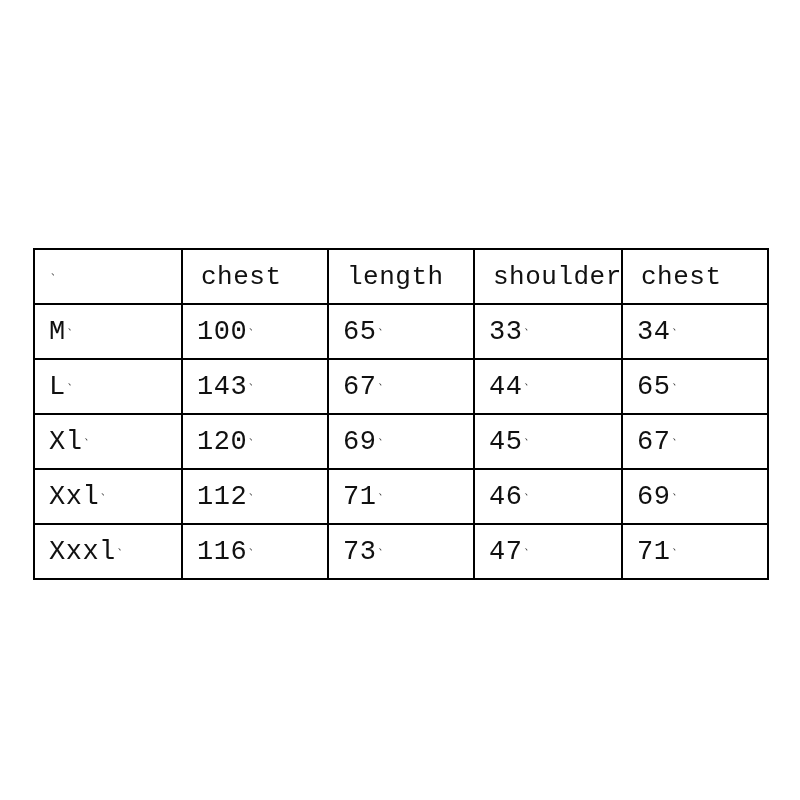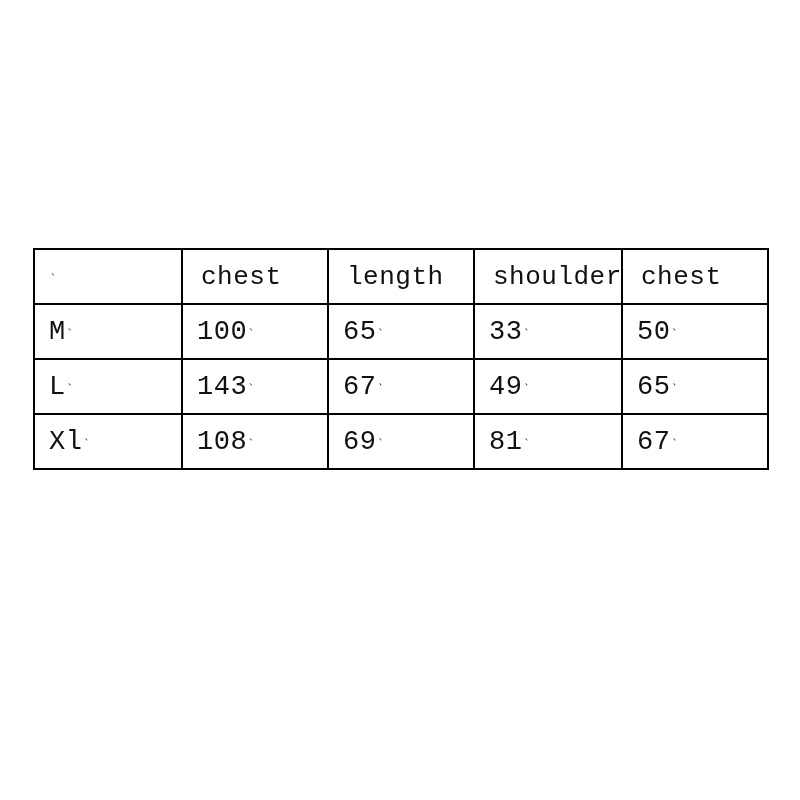--- a/index.html
+++ b/index.html
@@ -100,37 +100,51 @@
           <td>
             <span class="cell-inner">chest</span>
           </td>
         </tr>
 
         <tr>
           <td><span class="cell-inner">M</span><span class="mark">、</span></td>
           <td><span class="cell-inner">100</span><span class="mark">、</span></td>
           <td><span class="cell-inner">65</span><span class="mark">、</span></td>
           <td><span class="cell-inner">33</span><span class="mark">、</span></td>
-          <td><span class="cell-inner">50</span><span class="mark">、</span></td>
+          <td><span class="cell-inner">34</span><span class="mark">、</span></td>
         </tr>
 
         <tr>
           <td><span class="cell-inner">L</span><span class="mark">、</span></td>
           <td><span class="cell-inner">143</span><span class="mark">、</span></td>
           <td><span class="cell-inner">67</span><span class="mark">、</span></td>
-          <td><span class="cell-inner">49</span><span class="mark">、</span></td>
+          <td><span class="cell-inner">44</span><span class="mark">、</span></td>
           <td><span class="cell-inner">65</span><span class="mark">、</span></td>
         </tr>
 
         <tr>
           <td><span class="cell-inner">Xl</span><span class="mark">、</span></td>
-          <td><span class="cell-inner">108</span><span class="mark">、</span></td>
+          <td><span class="cell-inner">120</span><span class="mark">、</span></td>
           <td><span class="cell-inner">69</span><span class="mark">、</span></td>
-          <td><span class="cell-inner">81</span><span class="mark">、</span></td>
+          <td><span class="cell-inner">45</span><span class="mark">、</span></td>
           <td><span class="cell-inner">67</span><span class="mark">、</span></td>
         </tr>
 
+        <tr>
+          <td><span class="cell-inner">Xxl</span><span class="mark">、</span></td>
+          <td><span class="cell-inner">112</span><span class="mark">、</span></td>
+          <td><span class="cell-inner">71</span><span class="mark">、</span></td>
+          <td><span class="cell-inner">46</span><span class="mark">、</span></td>
+          <td><span class="cell-inner">69</span><span class="mark">、</span></td>
+        </tr>
 
+        <tr>
+          <td><span class="cell-inner">Xxxl</span><span class="mark">、</span></td>
+          <td><span class="cell-inner">116</span><span class="mark">、</span></td>
+          <td><span class="cell-inner">73</span><span class="mark">、</span></td>
+          <td><span class="cell-inner">47</span><span class="mark">、</span></td>
+          <td><span class="cell-inner">71</span><span class="mark">、</span></td>
+        </tr>
       </tbody>
     </table>
   </div>
 
 </div>
 
 </body></html>

